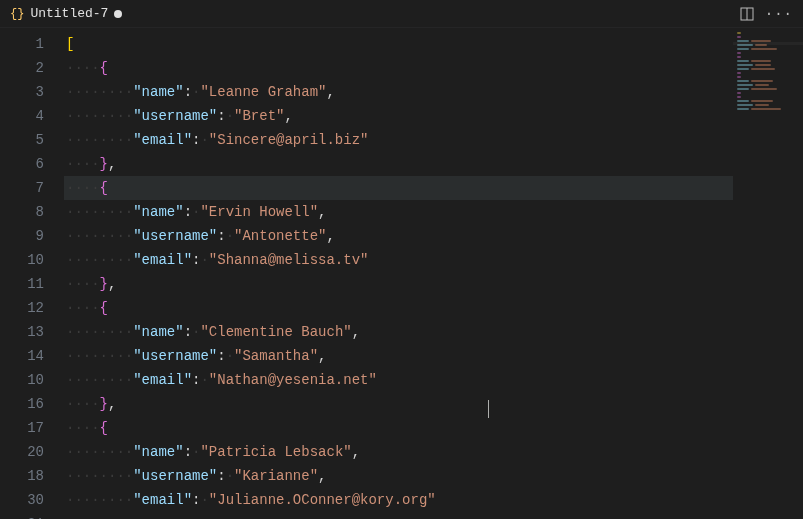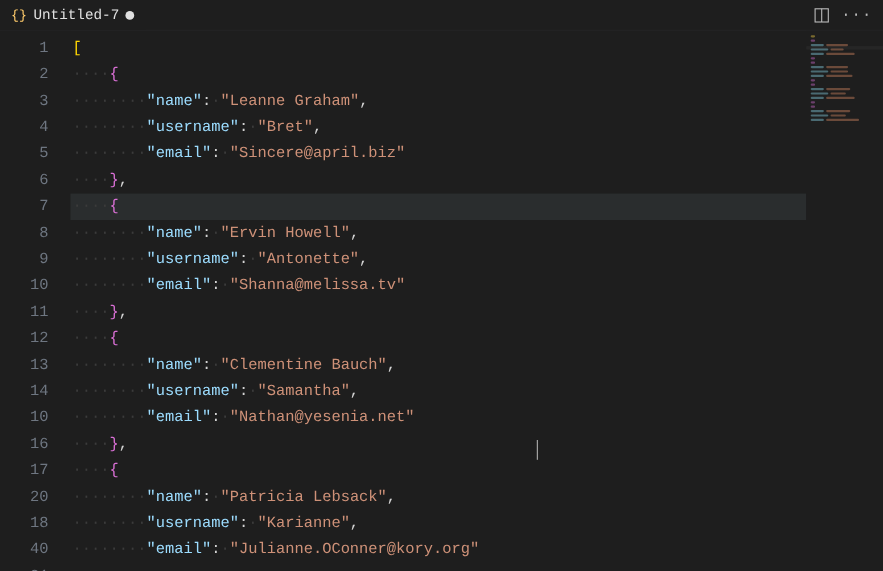--- a/index.html
+++ b/index.html
@@ -167,21 +167,21 @@
       <div class="ln">10</div>
       <div class="ln">11</div>
       <div class="ln">12</div>
       <div class="ln">13</div>
       <div class="ln">14</div>
       <div class="ln">10</div>
       <div class="ln">16</div>
       <div class="ln">17</div>
       <div class="ln">20</div>
       <div class="ln">18</div>
-      <div class="ln">40</div>
+      <div class="ln">30</div>
       <div class="ln">21</div>
     </div>
   <div class="code" id="code">
     <div class="cursor-caret" style="left: 424px; top: 372px;"></div>
   <div class="code-line"><span class="brace">[</span></div>
       <div class="code-line"><span class="ws-dot">····</span><span class="brace2">{</span></div>
       <div class="code-line"><span class="ws-dot">········</span><span class="key">"name"</span><span class="colon">:</span><span class="ws-dot">·</span><span class="str">"Leanne Graham"</span><span class="comma">,</span></div>
       <div class="code-line"><span class="ws-dot">········</span><span class="key">"username"</span><span class="colon">:</span><span class="ws-dot">·</span><span class="str">"Bret"</span><span class="comma">,</span></div>
       <div class="code-line"><span class="ws-dot">········</span><span class="key">"email"</span><span class="colon">:</span><span class="ws-dot">·</span><span class="str">"Sincere@april.biz"</span></div>
       <div class="code-line"><span class="ws-dot">····</span><span class="brace2">}</span><span class="comma">,</span></div>

